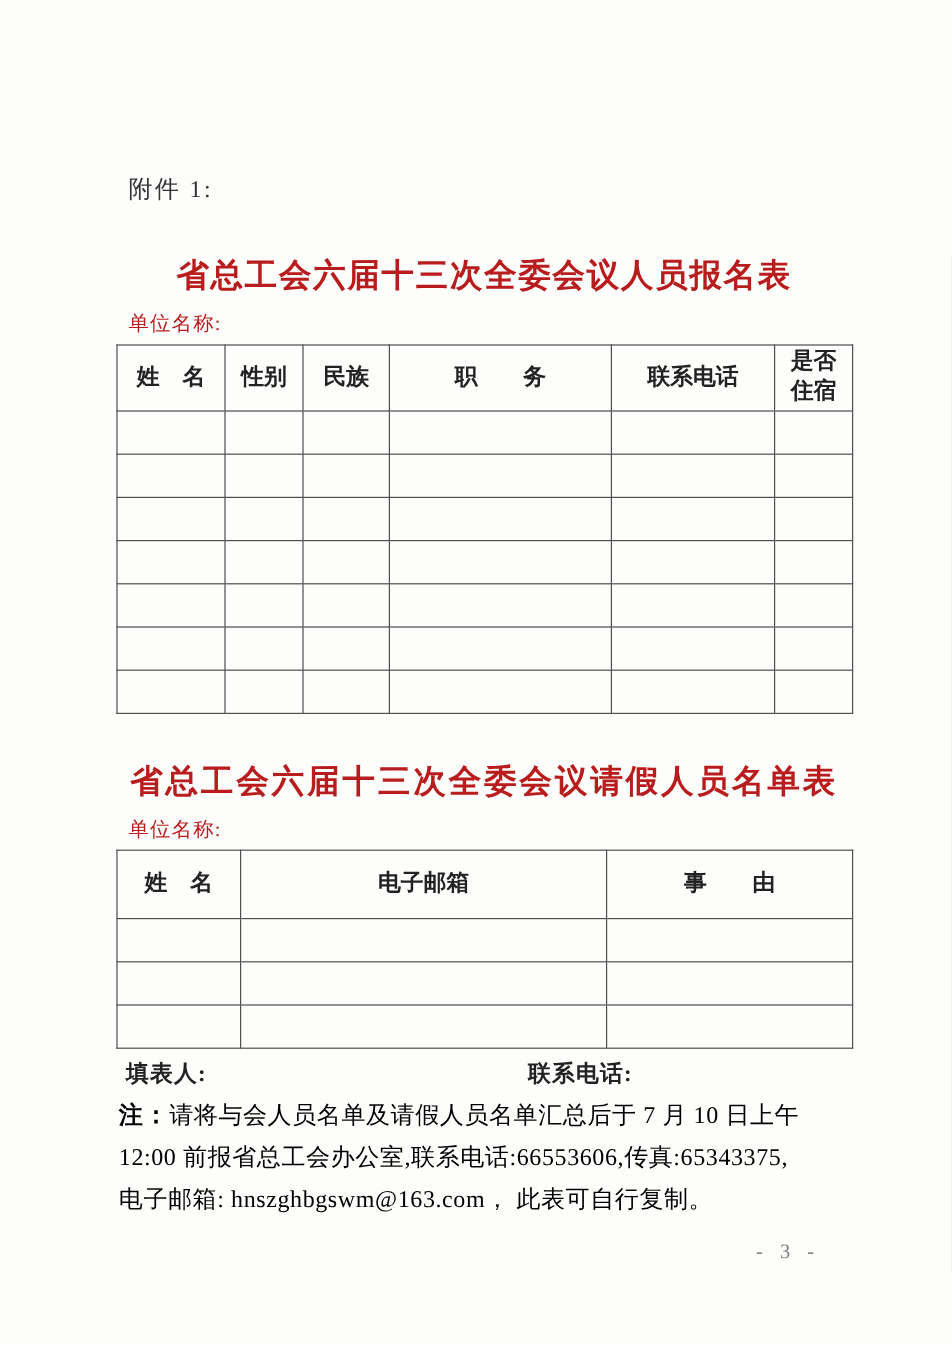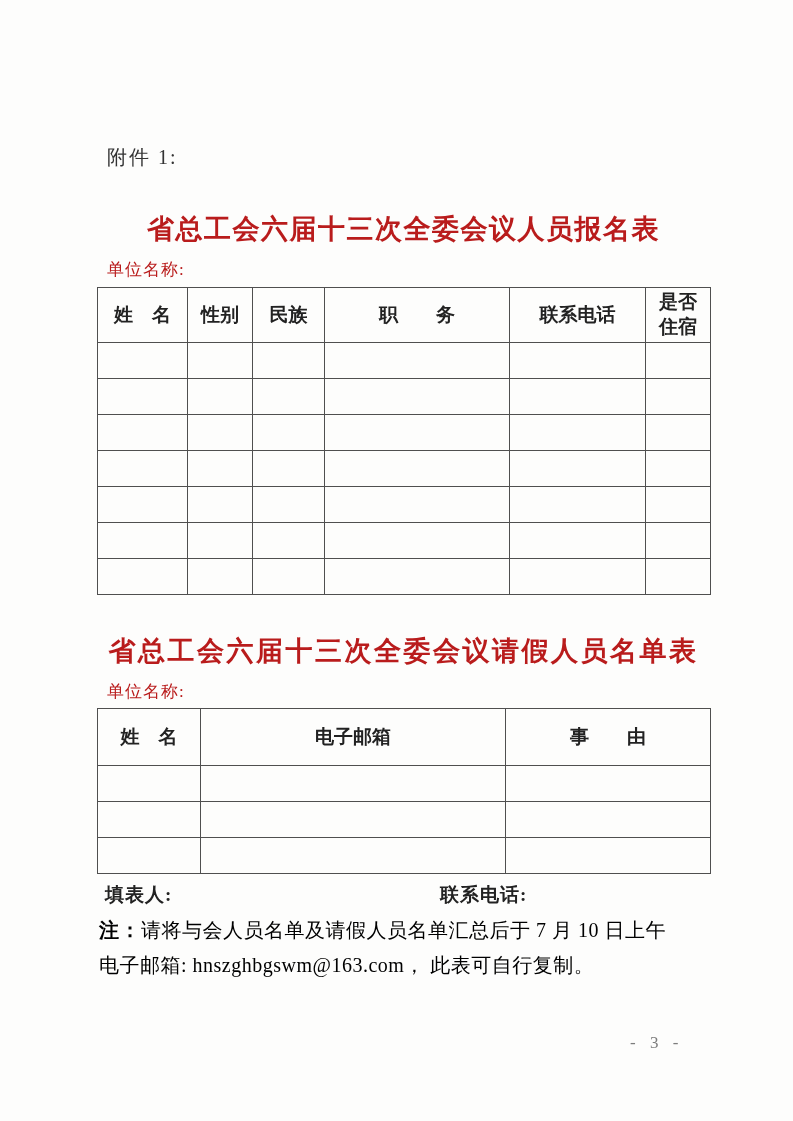--- a/index.html
+++ b/index.html
@@ -233,18 +233,19 @@
 
   <div class="filler-line">
     <span class="filler-label">填表人:</span>
     <span class="phone-label">联系电话:</span>
   </div>
 
   <div class="note">
     <div>
       <span class="note-prefix">注：</span><span>请将与会人员名单及请假人员名单汇总后于 7 月 10 日上午</span>
     </div>
+    <div>12:00 前报省总工会办公室,联系电话:66553606,传真:65343375,</div>
     <div>电子邮箱: hnszghbgswm@163.com， 此表可自行复制。</div>
   </div>
 
   <div class="page-number">- 3 -</div>
 
 </div>
 
 </body></html>

